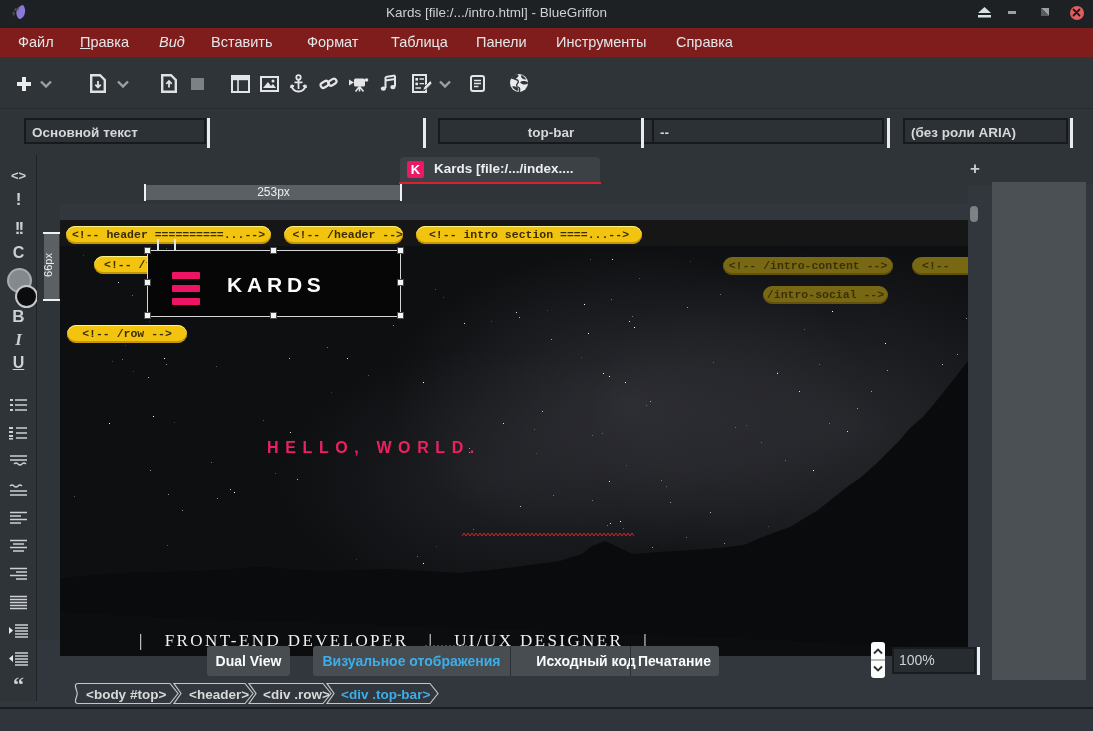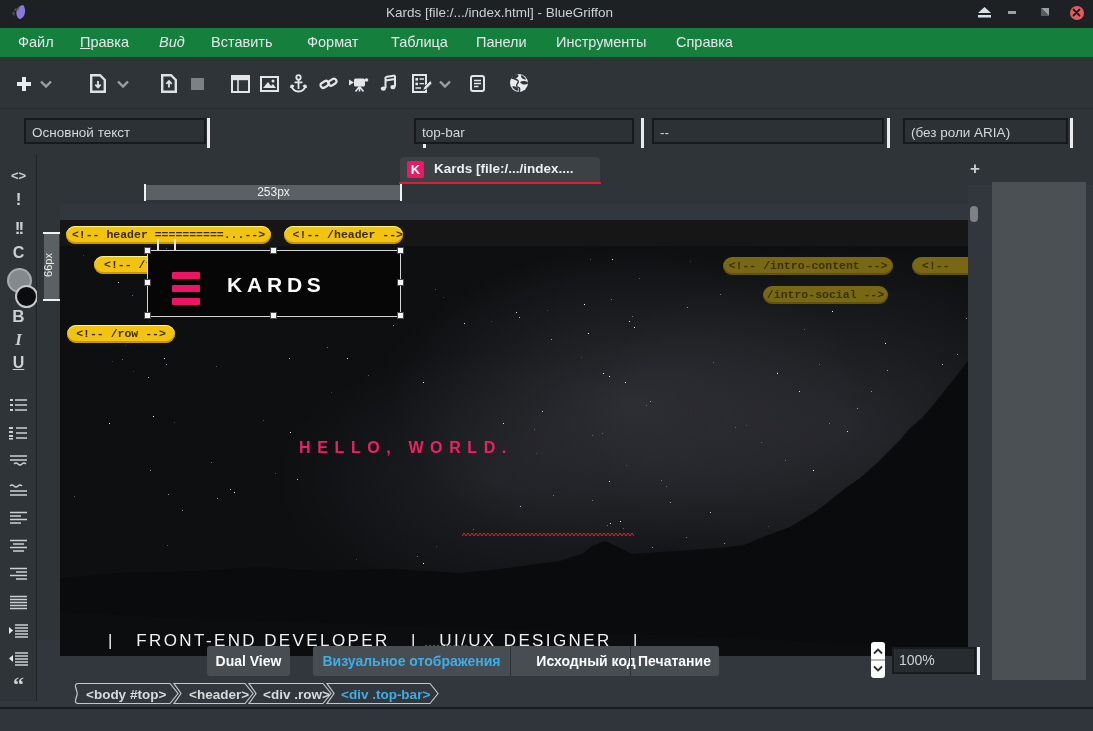--- a/index.html
+++ b/index.html
@@ -2,28 +2,28 @@
 <html><head><meta charset="utf-8">
 <style>
   html,body{margin:0;padding:0;background:#31373c;}
   #win{position:relative;width:1093px;height:731px;overflow:hidden;
        font-family:"Liberation Sans",sans-serif;background:#31373c;}
   .abs{position:absolute;}
   
   #titlebar{left:0;top:0;width:1093px;height:28px;background:#1d2124;}
   #title-text{left:386px;top:5px;font-size:13.5px;color:#ccd1d4;}
   
-  #menubar{left:0;top:28px;width:1093px;height:29px;background:#15803d;}
+  #menubar{left:0;top:28px;width:1093px;height:29px;background:#7f1d1d;}
   .mi{position:absolute;top:6px;font-size:14.5px;color:#e4e6e8;}
   
   #toolbar{left:0;top:57px;width:1093px;height:51px;background:#2f3439;}
   
   #fieldsrow{left:0;top:108px;width:1093px;height:47px;background:#2f3439;border-top:1px solid #272b2f;}
   .fld{position:absolute;top:9px;height:26px;background:#2c3136;border:2px solid #17191c;
-       font-size:13.5px;color:#d5d7d9;line-height:26px;padding-left:6px;box-sizing:border-box;}
+       font-size:13.5px;color:#d5d7d9;line-height:26px;padding-left:6px;box-sizing:border-box;font-weight:bold;}
   .grip{position:absolute;top:9px;height:30px;width:3px;background:#e9ebec;}
   
   #tabrow{left:0;top:155px;width:1093px;height:30px;background:#2f3439;}
   #tab{left:400px;top:2px;width:200px;height:26px;background:#3c4146;border-radius:4px 4px 0 0;}
   #tabline{left:399px;top:27px;width:202px;height:2px;background:#da2030;}
   #kicon{left:7px;top:4px;width:17px;height:17px;background:#ee1766;border-radius:2px;
          color:#fff;font-weight:bold;font-size:13px;text-align:center;line-height:17px;}
   #tabtitle{left:34px;top:4px;font-size:13.5px;font-weight:bold;color:#eceef0;}
   #newtab{left:965px;top:4px;width:20px;height:20px;color:#c9cccf;font-size:17px;font-weight:bold;text-align:center;line-height:20px;}
   
@@ -54,26 +54,26 @@
   .dim{background:#786814;color:#3a3107;box-shadow:inset 0 -2px 0 rgba(70,55,0,.45);}
   
   #selbox{left:87px;top:30px;width:252px;height:65px;background:#060607;border:1px solid rgba(235,236,238,.9);}
   .hdl{position:absolute;width:7px;height:7px;background:#f3f4f5;border:1px solid #4a4a4a;box-sizing:border-box;}
   .vline{position:absolute;width:2px;background:#e3e5e6;}
   
   .hbar{position:absolute;left:112px;width:28px;height:7px;background:#ee1465;border-radius:1px;}
   #kards{left:167px;top:53px;font-size:21px;font-weight:bold;letter-spacing:4.8px;color:#fbfcfc;}
   
   #hello{left:0px;top:219px;width:628px;text-align:center;font-size:16px;font-weight:bold;
-         letter-spacing:6.6px;color:#ee2160;margin-left:32px;}
+         letter-spacing:6.6px;color:#ee2160;}
   #h1{left:0px;top:239px;width:628px;text-align:center;font-size:79px;font-weight:bold;
       line-height:76px;color:#fdfdfe;letter-spacing:1.1px;}
   #cruz{letter-spacing:0.8px;}
   #tagline{left:0px;top:411px;width:628px;text-align:center;
-           font-family:Liberation Sans, sans-serif;font-size:17px;letter-spacing:2.4px;color:#eff0f1;}
+           font-family:Liberation Serif, serif;font-size:17px;letter-spacing:2.4px;color:#eff0f1;padding-left:20px;}
   .squig{position:absolute;height:4px;}
   
   #scrollthumb{left:970px;top:206px;width:8px;height:16px;background:#7d8287;border-radius:4px;}
   #rightpanel{left:992px;top:182px;width:94px;height:498px;background:#4b5055;}
   
   .btn{position:absolute;top:646px;height:30px;background:#484d52;border-radius:3px;
        font-size:14px;font-weight:bold;color:#fbfcfc;text-align:center;line-height:30px;}
   .bsep{position:absolute;top:646px;width:1px;height:30px;background:#2c3136;}
   #spinner{left:871px;top:642px;width:14px;height:36px;background:#fcfdfd;border-radius:3px;}
   #zoomfield{left:892px;top:647px;width:84px;height:27px;background:#272c30;border:2px solid #191c1f;
@@ -84,21 +84,21 @@
 </style></head>
 <body>
 <div id="win">
   <div class="abs" id="titlebar"></div>
   <svg class="abs" style="left:8px;top:3px;" width="20" height="20" viewBox="0 0 20 20">
     <path d="M9 13 C7 8 10 3 15 2 C18 5 18 12 14 15 C12 17 10 16 9 13 Z" fill="#8a7ad8"></path>
     <path d="M8 6 L12 4 L10 8 Z" fill="#5e5668"></path>
     <path d="M4 10 l2 -2 1 2 -1 4 z" fill="#4a4550"></path>
     <circle cx="7.5" cy="6.5" r="1" fill="#c03b30"></circle>
   </svg>
-  <div class="abs" id="title-text">Kards [file:/.../index.html] - BlueGriffon</div>
+  <div class="abs" id="title-text">Kards [file:/.../intro.html] - BlueGriffon</div>
   <svg class="abs" style="left:978px;top:7px;" width="13" height="11" viewBox="0 0 13 11">
     <path d="M6.5 0 L13 6 L0 6 Z" fill="#d6e2e4"></path>
       <rect x="0" y="8" width="13" height="2.5" fill="#d6e2e4"></rect>
   </svg>
   <div class="abs" style="left:1008px;top:11px;width:8px;height:2.5px;background:#9aa0a3;"></div>
   <svg class="abs" style="left:1041px;top:8px;" width="8" height="8" viewBox="0 0 8 8">
     <path d="M0 0 H8 V8 Z" fill="#9aa0a3"></path>
       <path d="M0 0 V8 H8 Z" fill="#565c60"></path>
   </svg>
   <div class="abs" style="left:1070px;top:6px;width:14px;height:14px;border-radius:50%;background:#df5e63;"></div>
@@ -186,21 +186,21 @@
       <path d="M2.2 5.5 C4.5 6.8 7.2 6.2 9 3.8 C10 2.4 9.4 1.2 8 1.2 C5.7 1.6 3.5 3.2 2.2 5.5 Z" fill="#30353a"></path>
       <path d="M11 9.2 C12.8 11.5 15.8 12.2 18.6 10.8 C18.9 10.5 19 10 19 9.6 C16.5 7.8 13 7.6 11 9.2 Z" fill="#30353a"></path>
       <path d="M3.2 13.5 C5.5 12.8 8 13.6 9.2 15.8 C9.8 17 9 18 7.8 17.8 C5.8 17 4.2 15.5 3.2 13.5 Z" fill="#30353a"></path>
       <path d="M12.5 2 C14.5 3 16 4.5 17 6.5 C15 6.8 13 5.8 12 3.8 Z" fill="#30353a"></path>
     </svg>
   </div>
   <div class="abs" id="fieldsrow">
     <div class="fld" style="left:24px;width:182px;">Основной текст</div>
     <div class="grip" style="left:207px;"></div>
     <div class="grip" style="left:423px;"></div>
-    <div class="fld" style="left:414px;width:220px;">top-bar</div>
+    <div class="fld" style="left:438px;width:220px;text-align:center;">top-bar</div>
     <div class="grip" style="left:641px;"></div>
     <div class="fld" style="left:652px;width:232px;">--</div>
     <div class="grip" style="left:887px;"></div>
     <div class="fld" style="left:903px;width:165px;">(без роли ARIA)</div>
     <div class="grip" style="left:1070px;"></div>
   </div>
   <div class="abs" id="tabrow">
     <div class="abs" id="tab">
       <div class="abs" id="kicon">K</div>
       <div class="abs" id="tabtitle">Kards [file:/.../index....</div>
@@ -303,25 +303,26 @@
       <path d="M0 436 L0 358 L60 353 L140 351 L200 347 L260 351 L330 349 L400 353 L440 349 L470 345
                L500 341 L522 334 L532 326 L545 321 L558 327 L572 334 L588 333 L600 332 L632 330
                L660 328 L684 325 L700 318 L730 307 L758 290 L787 267 L800 258 L816 244 L839 221
                L850 208 L862 198 L874 184 L890 164 L908 141 L908 436 Z" fill="#0a0b0c"></path>
       <path d="M0 436 L0 392 L120 398 L300 404 L520 412 L720 420 L908 430 L908 436 Z" fill="#0c0d0e"></path>
     </svg>
             <div class="abs" id="topband"></div>
 
     <div class="pill" style="left:6px;top:6px;width:205px;">&lt;!-- header ==========...--&gt;</div>
     <div class="pill" style="left:224px;top:6px;width:119px;text-align:right;">&lt;!-- /header --&gt;</div>
+    <div class="pill" style="left:356px;top:6px;width:226px;">&lt;!-- intro section ====...--&gt;</div>
     <div class="pill" style="left:34px;top:36px;width:114px;text-align:left;padding-left:10px;">&lt;!-- /t</div>
     <div class="pill dim" style="left:663px;top:37px;width:170px;">&lt;!-- /intro-content --&gt;</div>
     <div class="pill dim" style="left:852px;top:37px;width:70px;text-align:left;padding-left:10px;">&lt;!--</div>
     <div class="pill dim" style="left:703px;top:66px;width:125px;">/intro-social --&gt;</div>
-    <div class="pill" style="left:7px;top:105px;width:108px;">&lt;!-- /row --&gt;</div>
+    <div class="pill" style="left:7px;top:105px;width:120px;">&lt;!-- /row --&gt;</div>
 
     <div class="vline" style="left:97px;top:19px;height:12px;"></div>
     <div class="vline" style="left:114px;top:19px;height:12px;"></div>
 
     <div class="abs" id="selbox"></div>
     <div class="hdl" style="left:84px;top:27px;"></div>
     <div class="hdl" style="left:210px;top:27px;"></div>
     <div class="hdl" style="left:337px;top:27px;"></div>
     <div class="hdl" style="left:84px;top:59px;"></div>
     <div class="hdl" style="left:337px;top:59px;"></div>

